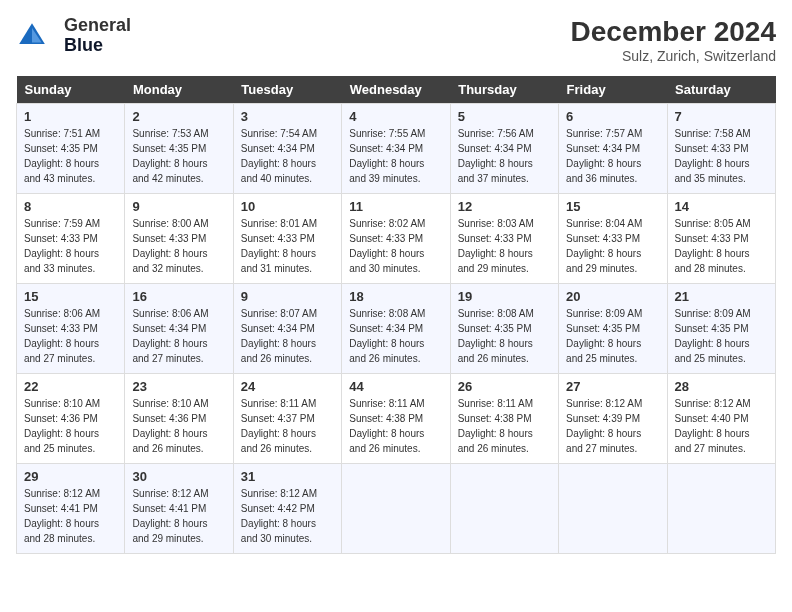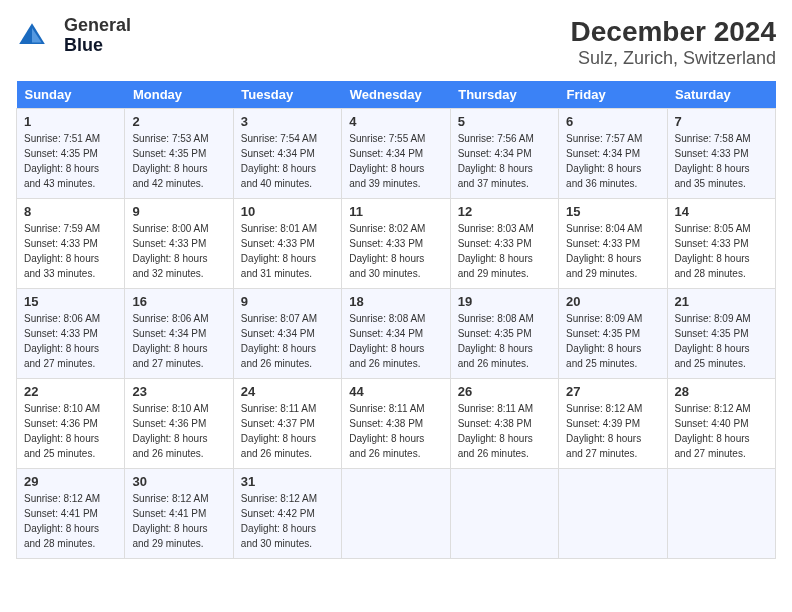--- a/index.html
+++ b/index.html
@@ -36,30 +36,30 @@
     }
     .title-block {
       text-align: right;
     }
     .month-title {
       font-size: 28px;
       font-weight: bold;
       color: #333;
     }
     .subtitle {
-      font-size: 18px;
+      font-size: 14px;
       color: #555;
     }
     table {
       width: 100%;
       border-collapse: collapse;
       table-layout: fixed;
     }
     thead tr th {
-      background-color: #3b82f6;
+      background-color: #404040;
       color: #fff;
       text-align: left;
       padding: 6px 8px;
       font-size: 13px;
       font-weight: bold;
     }
     tbody tr td {
       vertical-align: top;
       padding: 5px 7px;
       font-size: 10.5px;

